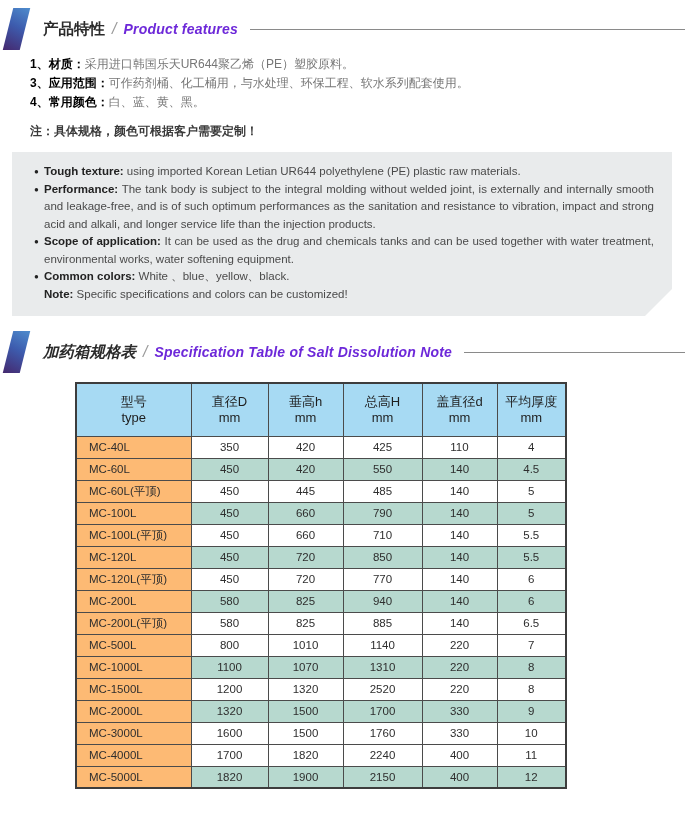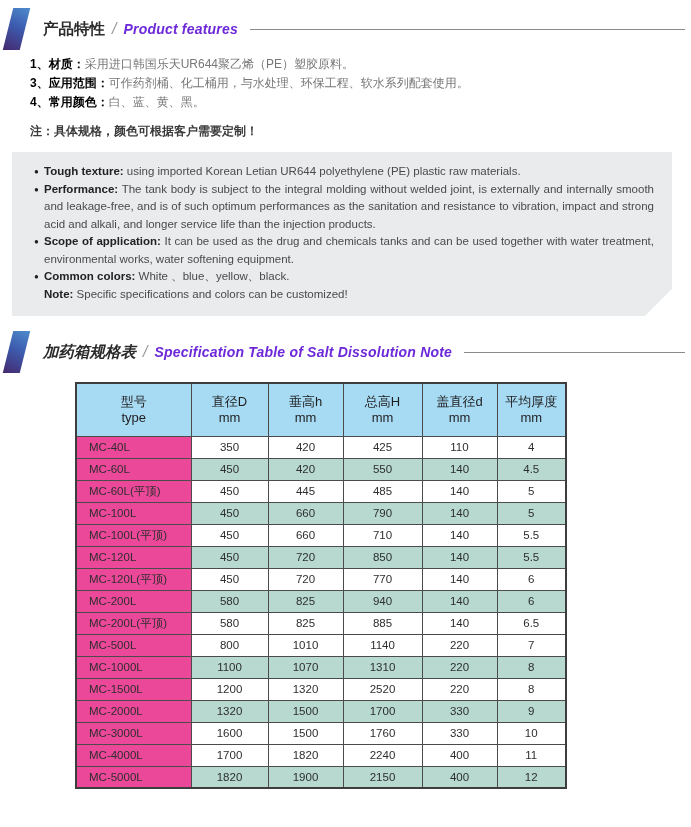--- a/index.html
+++ b/index.html
@@ -71,21 +71,21 @@
     font-weight: normal;
     font-size: 13px;
     color: #1e1e1e;
     height: 53px;
     line-height: 16px;
     text-align: center;
     vertical-align: middle;
   }
   thead th .unit { font-size: 13px; }
   tbody td { height: 22px; font-size: 11.5px; color: #2e2e2e; vertical-align: middle; }
-  td.type-cell { background: #ec4899; text-align: left; padding-left: 12px; }
+  td.type-cell { background: #fdba74; text-align: left; padding-left: 12px; }
   td.val-cell { background: #ffffff; text-align: center; }
   td.val-cell.shaded { background: #b7d9cf; }
 </style>
 </head>
 <body>
 
 <div class="sec-header">
   <div class="accent"></div>
   <span class="t-zh">产品特性</span>
   <span class="t-slash">/</span>

